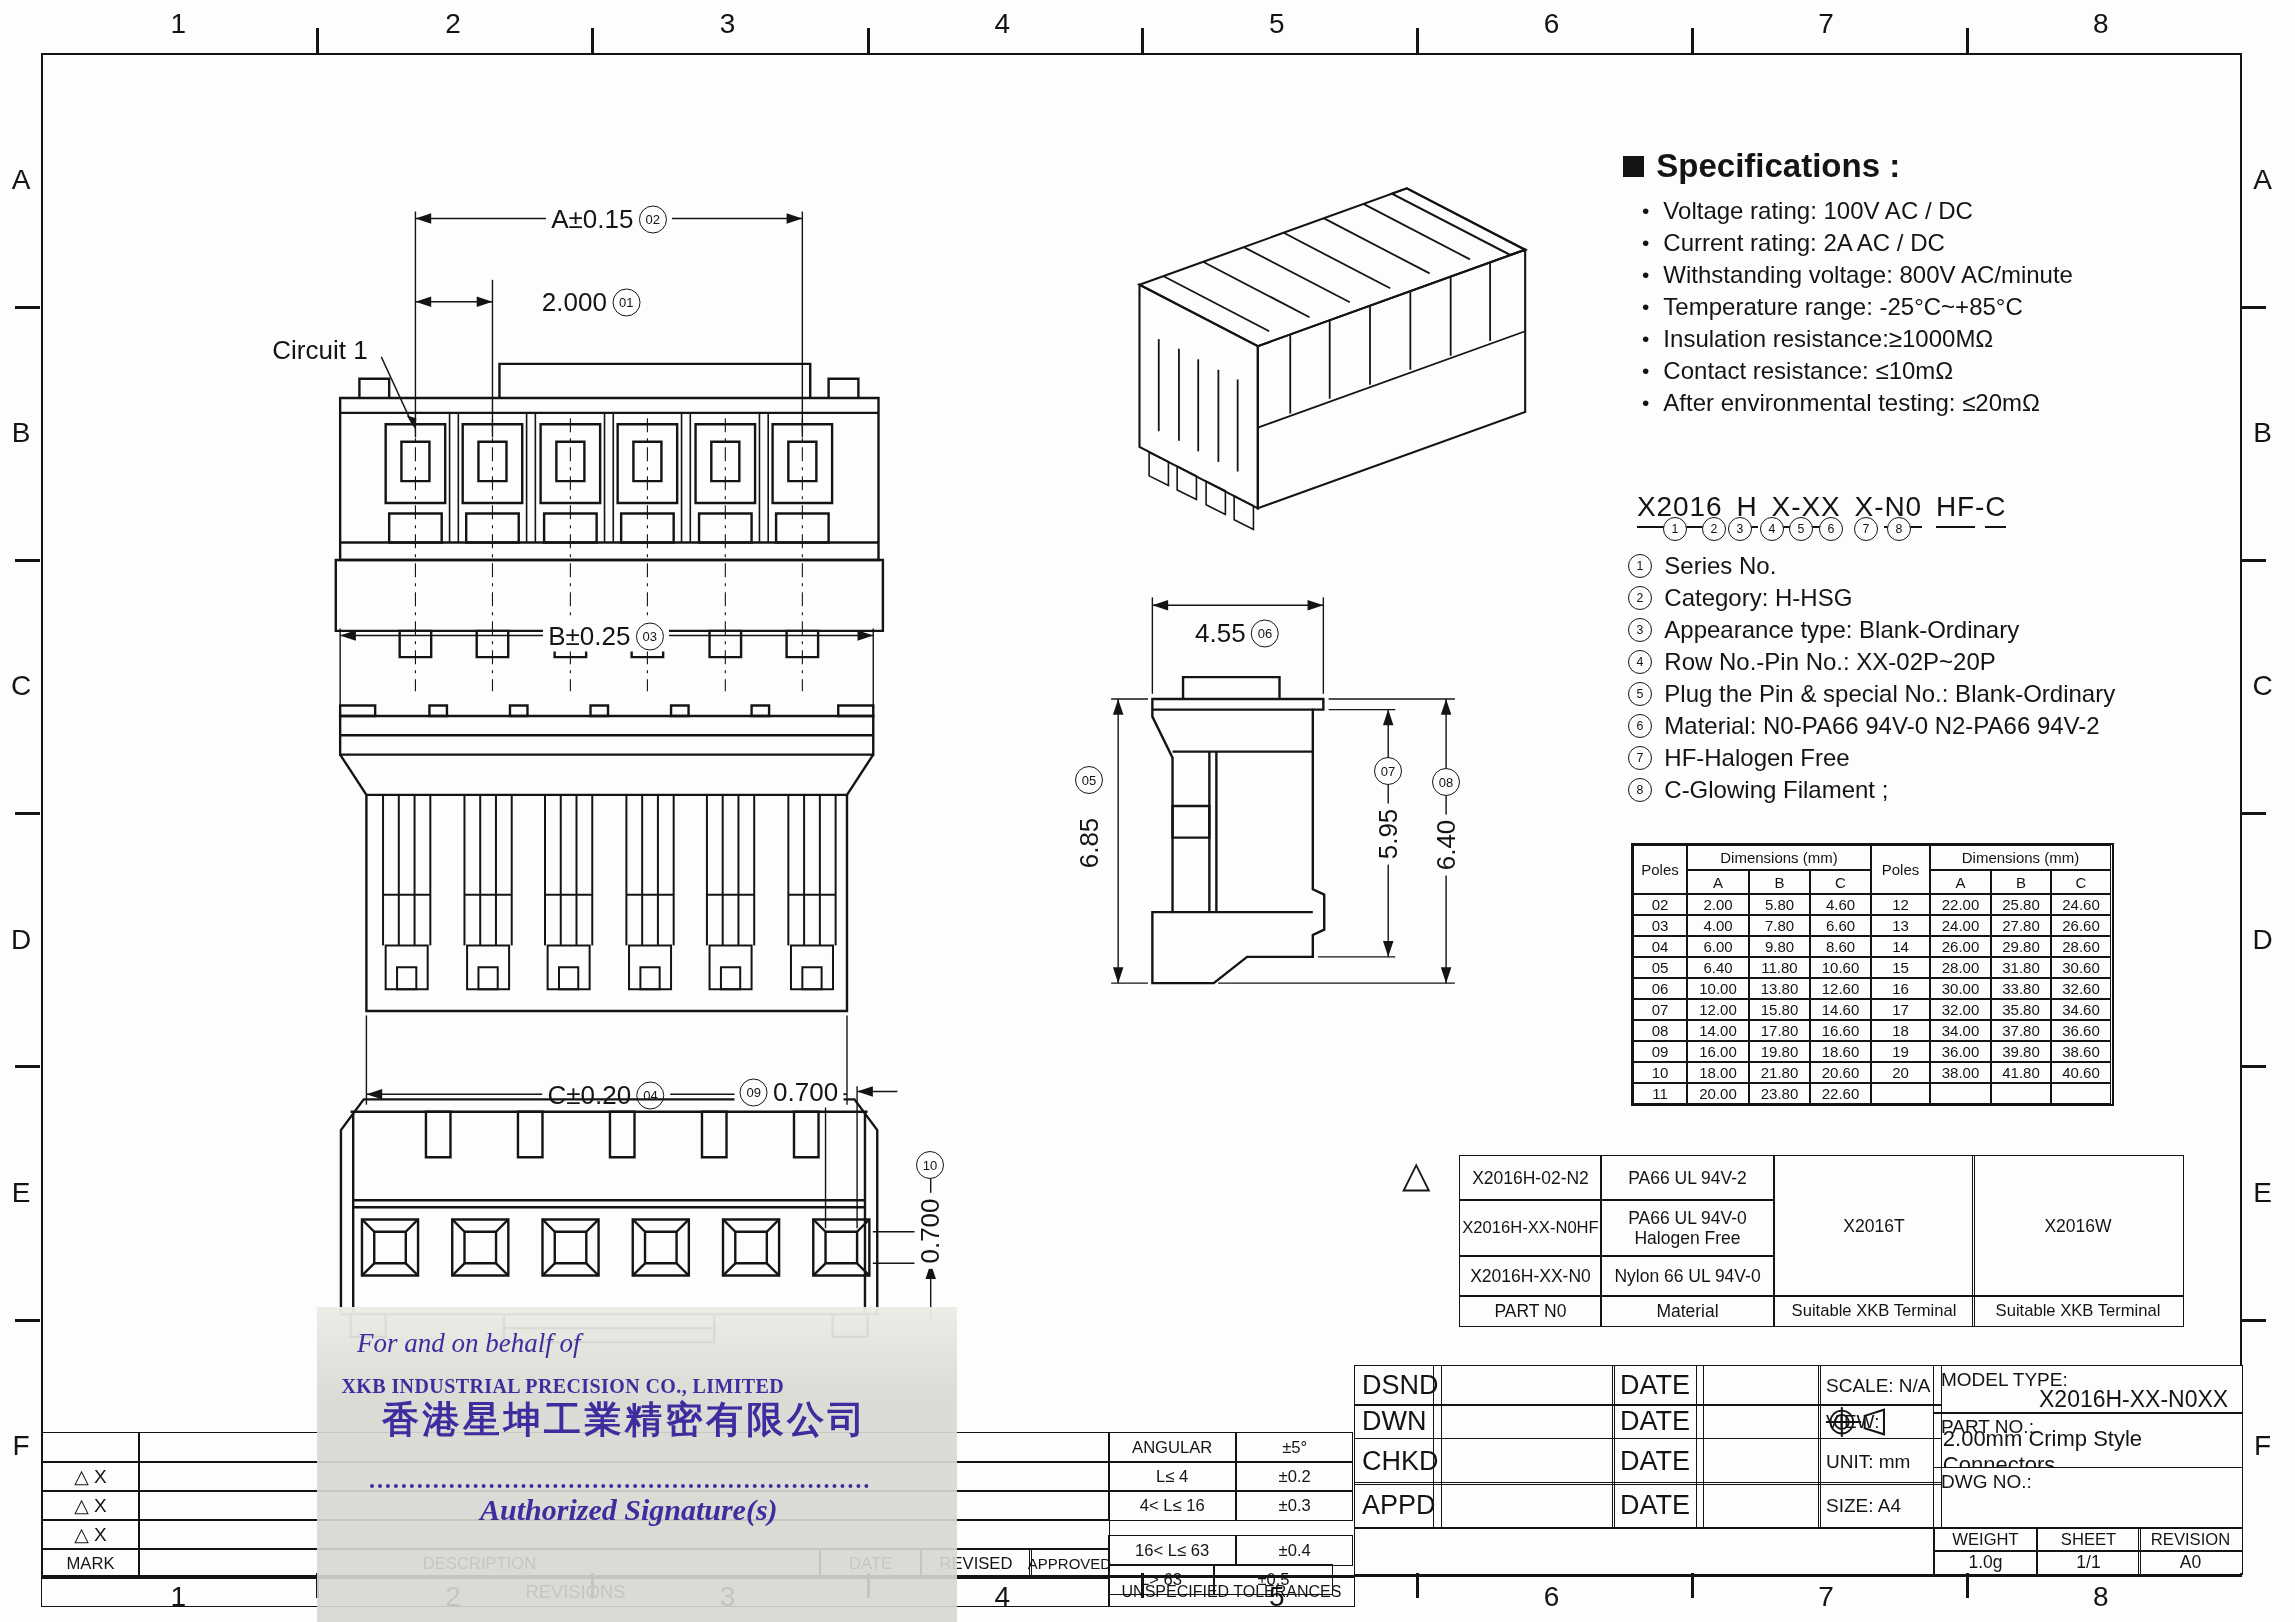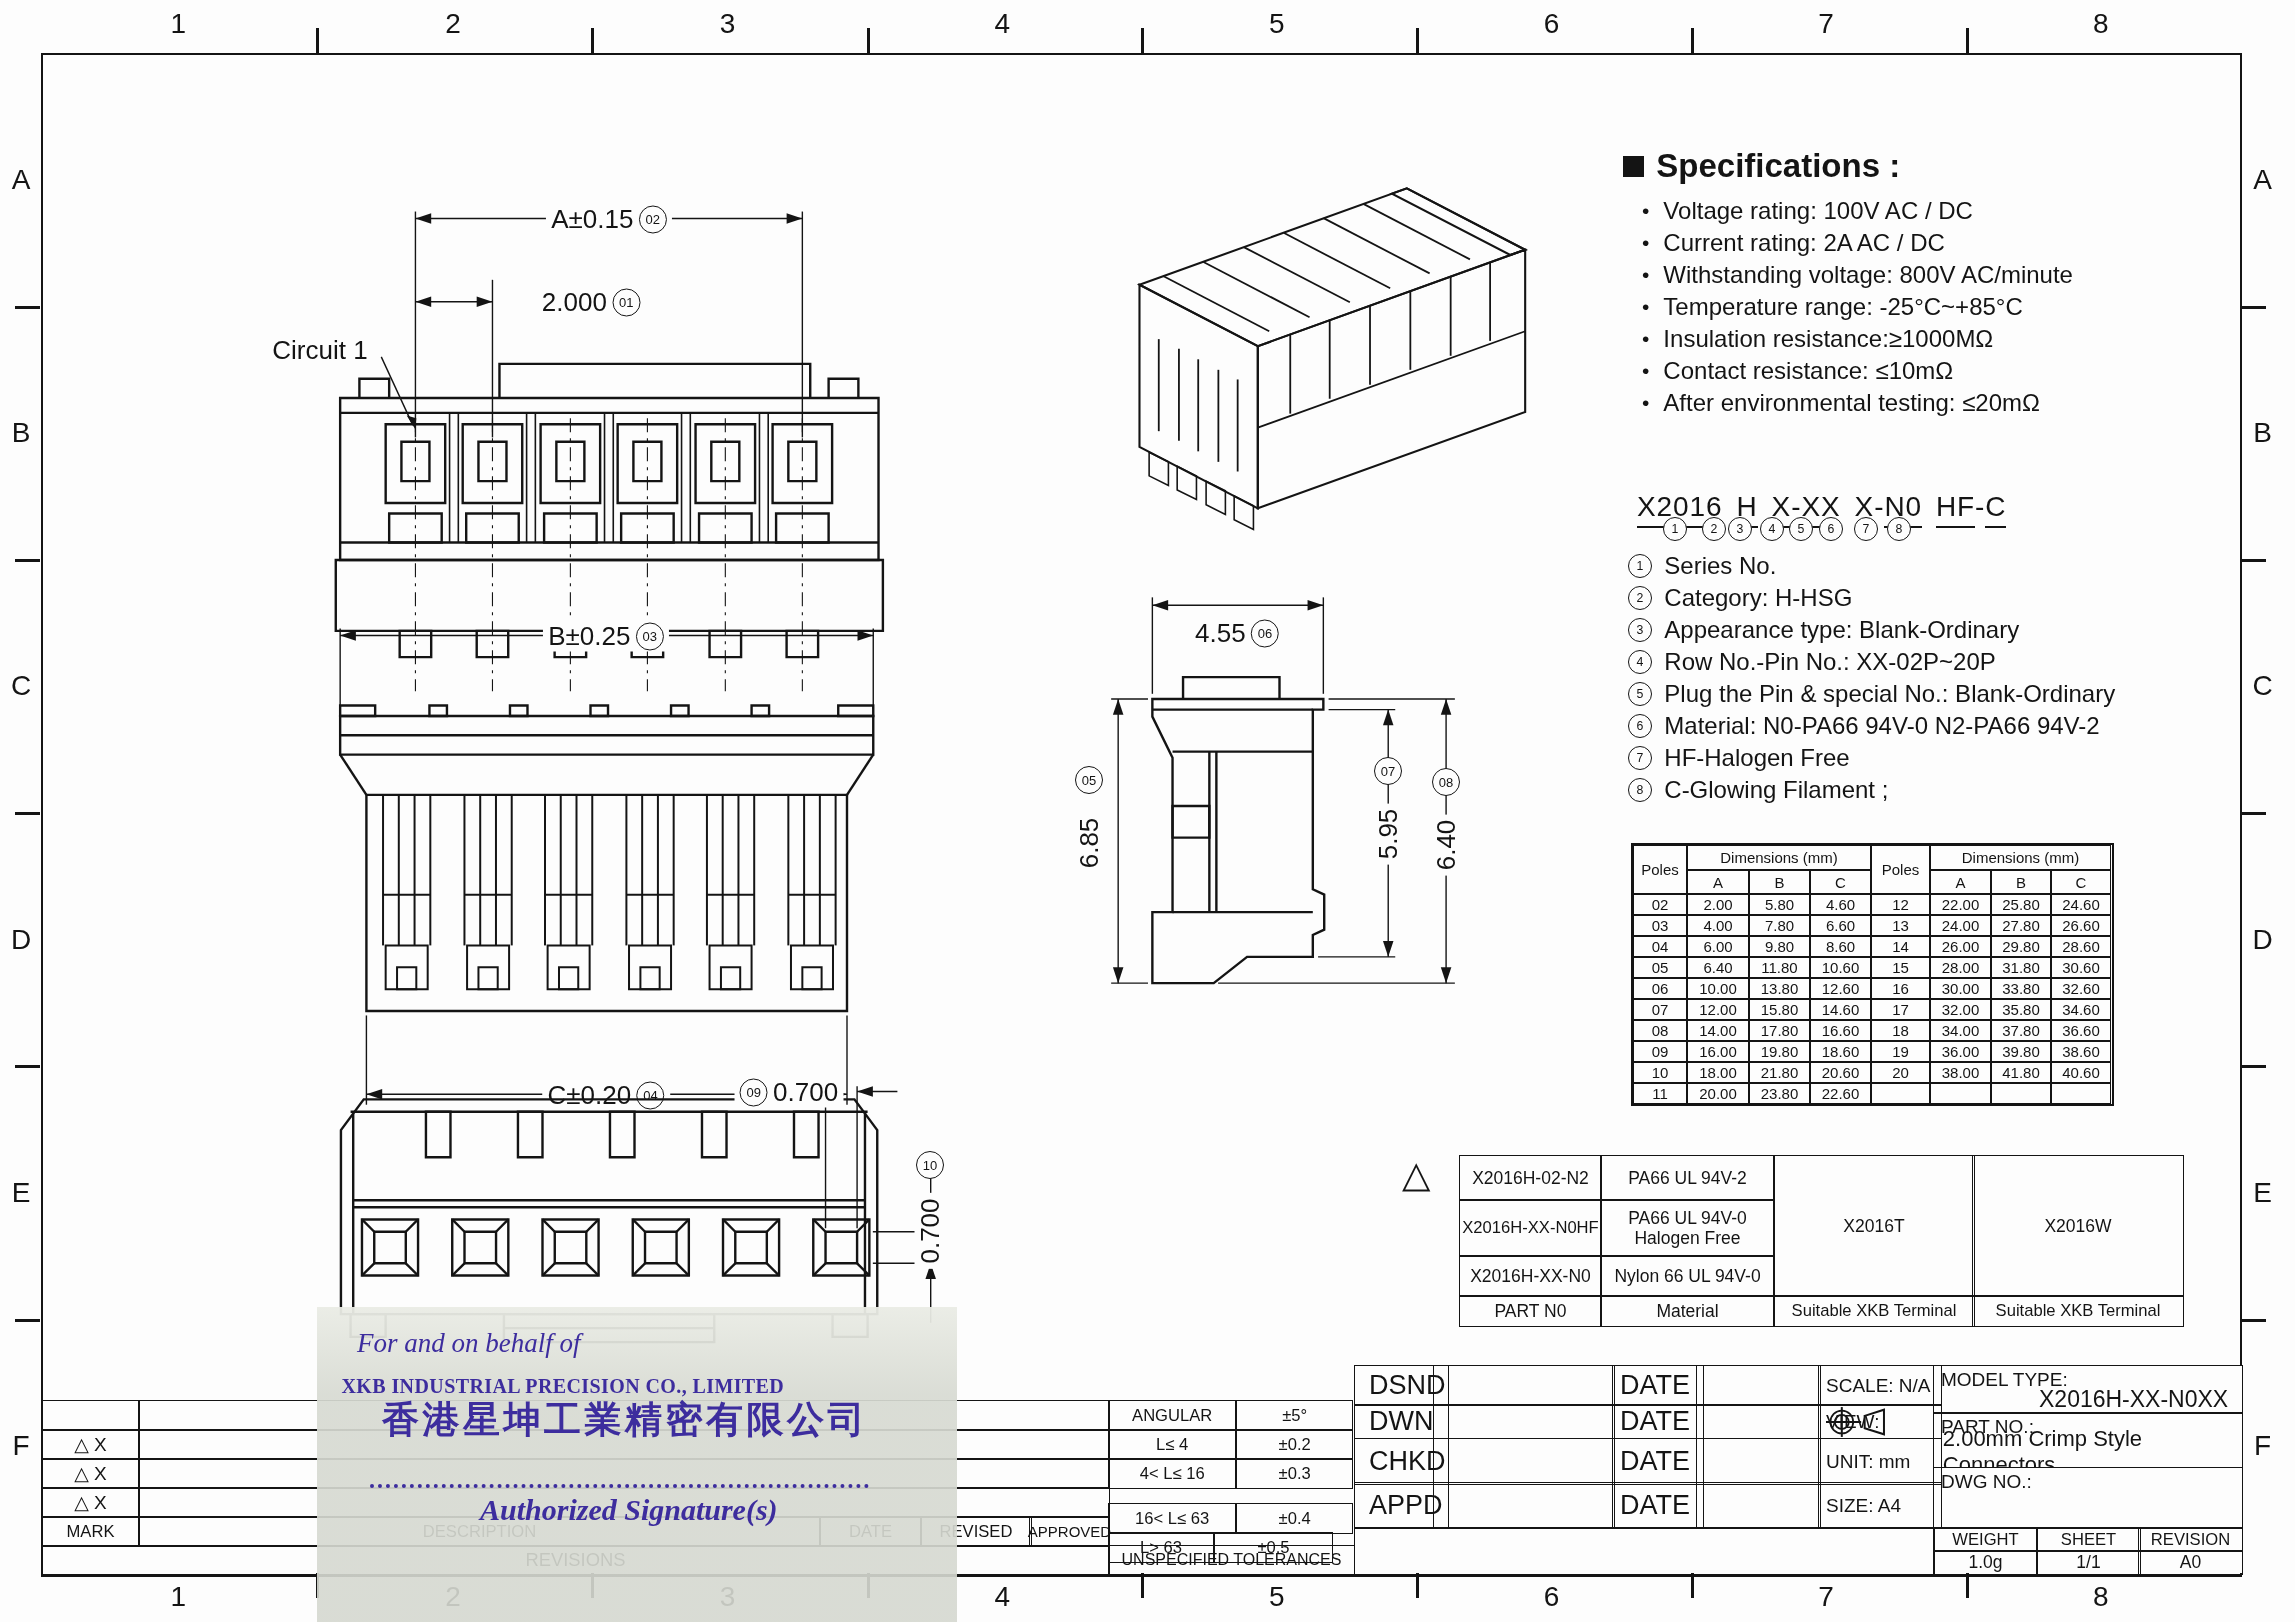--- a/index.html
+++ b/index.html
@@ -42,26 +42,26 @@
             border:2.2px solid #141414;font-size:15px;background:#fdfdfd;}
   .dc{border:0.9px solid #141414;display:flex;align-items:center;justify-content:center;overflow:hidden;}
   
   #mat{position:absolute;left:1459px;top:1155px;width:724px;height:170px;font-size:17.5px;background:#fdfdfd;}
   #mat .mc{position:absolute;border:1.8px solid #141414;display:flex;align-items:center;justify-content:center;
            text-align:center;white-space:pre-line;line-height:1.15;}
   #matMark{position:absolute;left:1402px;top:1153px;font-size:37px;}
   
   #tb{position:absolute;left:1354px;top:1365px;width:888px;height:208px;font-size:21px;background:#fdfdfd;}
   #tb .tc{position:absolute;border:1.8px solid #141414;display:flex;align-items:center;overflow:hidden;}
-  #tb .role{font-size:27px;padding-left:14px;text-align:right;}
+  #tb .role{font-size:27px;padding-left:7px;text-align:right;}
   #tb .datew{font-size:27px;padding-left:7px;}
   #tb .rlab{font-size:19px;padding-left:7px;}
   #tb .lab{position:absolute;left:7px;top:2.6px;font-size:19px;}
   
-  #rev,#tol{position:absolute;font-size:16.6px;background:transparent;}
+  #rev,#tol{position:absolute;font-size:16.6px;background:transparent;margin-top:32px;}
   .rc{position:absolute;border:1.3px solid #141414;display:flex;align-items:center;justify-content:center;text-align:center;}
   
   #stamp{position:absolute;left:317px;top:1307px;width:640px;height:315px;z-index:6;
          background:linear-gradient(180deg,rgba(234,236,229,0.95) 0%,rgba(215,218,210,0.92) 28%,rgba(213,216,208,0.90) 100%);}
   #stamp div{position:absolute;color:#3d2d9e;white-space:nowrap;}
   #st1{left:40px;top:21px;font-family:"Liberation Serif",serif;font-style:italic;font-size:27px;color:#4a38a8;}
   #st2{left:24.5px;top:68px;font-family:"Liberation Serif",serif;font-weight:bold;font-size:20px;letter-spacing:0.4px;}
   #st3{left:65px;top:88px;font-weight:bold;font-size:37px;letter-spacing:3.5px;}
   #stDots{left:53px;top:177px;width:499px;height:0;border-top:4.4px dotted #3d2d9e;}
   #st4{left:163px;top:186px;font-family:"Liberation Serif",serif;font-weight:bold;font-style:italic;font-size:30px;}

